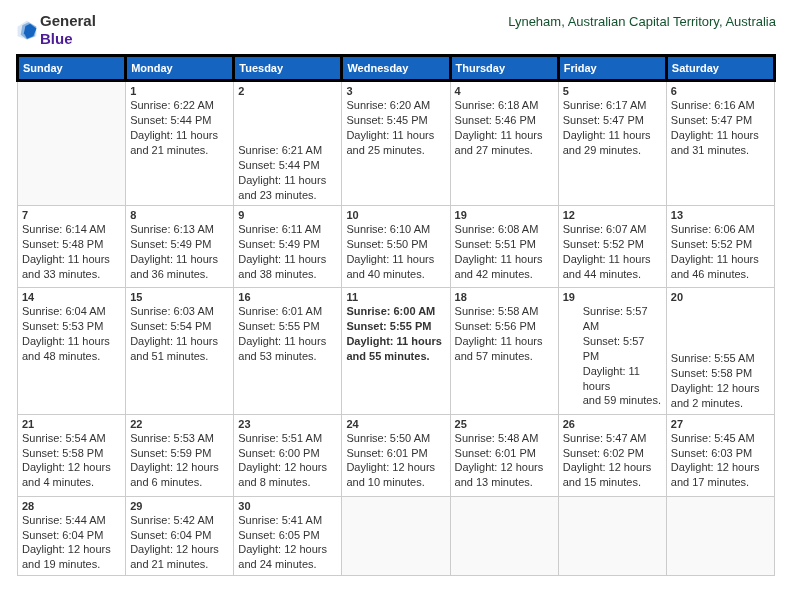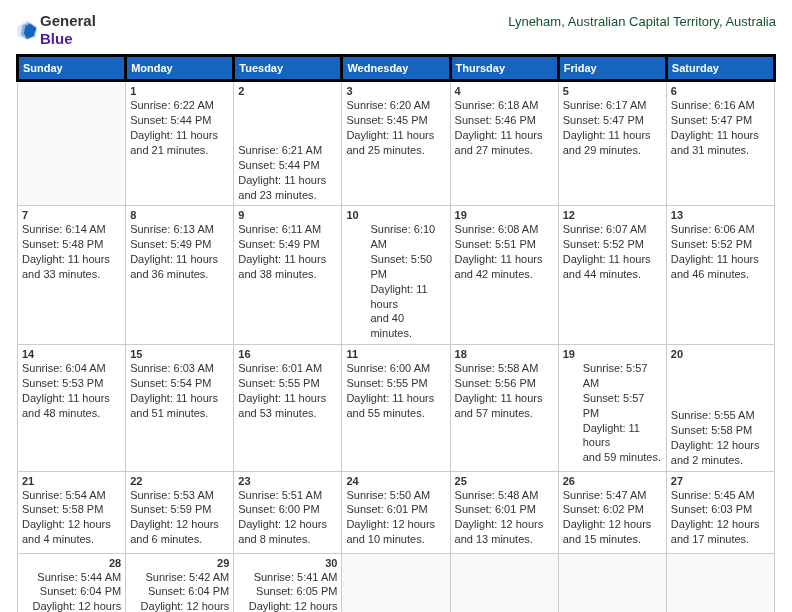--- a/index.html
+++ b/index.html
@@ -69,21 +69,20 @@
     }
     .calendar tbody tr td {
       border: 1px solid #ccc;
       vertical-align: top;
       padding: 3px 4px;
       width: calc(100% / 7);
       height: 82px;
     }
     .calendar tbody tr:last-child td {
       height: 68px;
-      text-align: right;
     }
     .day-num {
       font-size: 11px;
       font-weight: bold;
       color: #333;
       display: block;
       margin-bottom: 1px;
     }
     .day-info {
       font-size: 11px;
@@ -190,21 +189,21 @@
           </td>
           <td>
             <span class="day-num">9</span>
             <div class="day-info" style="white-space: pre-line;">Sunrise: 6:11 AM
 Sunset: 5:49 PM
 Daylight: 11 hours
 and 38 minutes.</div>
           </td>
           <td>
             <span class="day-num">10</span>
-            <div class="day-info" style="white-space: pre-line; margin-left: 24px;">Sunrise: 6:10 AM
+            <div class="day-info" style="white-space: pre-line;">Sunrise: 6:10 AM
 Sunset: 5:50 PM
 Daylight: 11 hours
 and 40 minutes.</div>
           </td>
           <td>
             <span class="day-num">19</span>
             <div class="day-info" style="white-space: pre-line;">Sunrise: 6:08 AM
 Sunset: 5:51 PM
 Daylight: 11 hours
 and 42 minutes.</div>
@@ -241,21 +240,21 @@
           </td>
           <td>
             <span class="day-num">16</span>
             <div class="day-info" style="white-space: pre-line;">Sunrise: 6:01 AM
 Sunset: 5:55 PM
 Daylight: 11 hours
 and 53 minutes.</div>
           </td>
           <td>
             <span class="day-num">11</span>
-            <div class="day-info" style="white-space: pre-line;">Sunrise: 6:00 AM
+            <div class="day-info" style="white-space: pre-line; font-weight: bold;">Sunrise: 6:00 AM
 Sunset: 5:55 PM
 Daylight: 11 hours
 and 55 minutes.</div>
           </td>
           <td>
             <span class="day-num">18</span>
             <div class="day-info" style="white-space: pre-line;">Sunrise: 5:58 AM
 Sunset: 5:56 PM
 Daylight: 11 hours
 and 57 minutes.</div>

